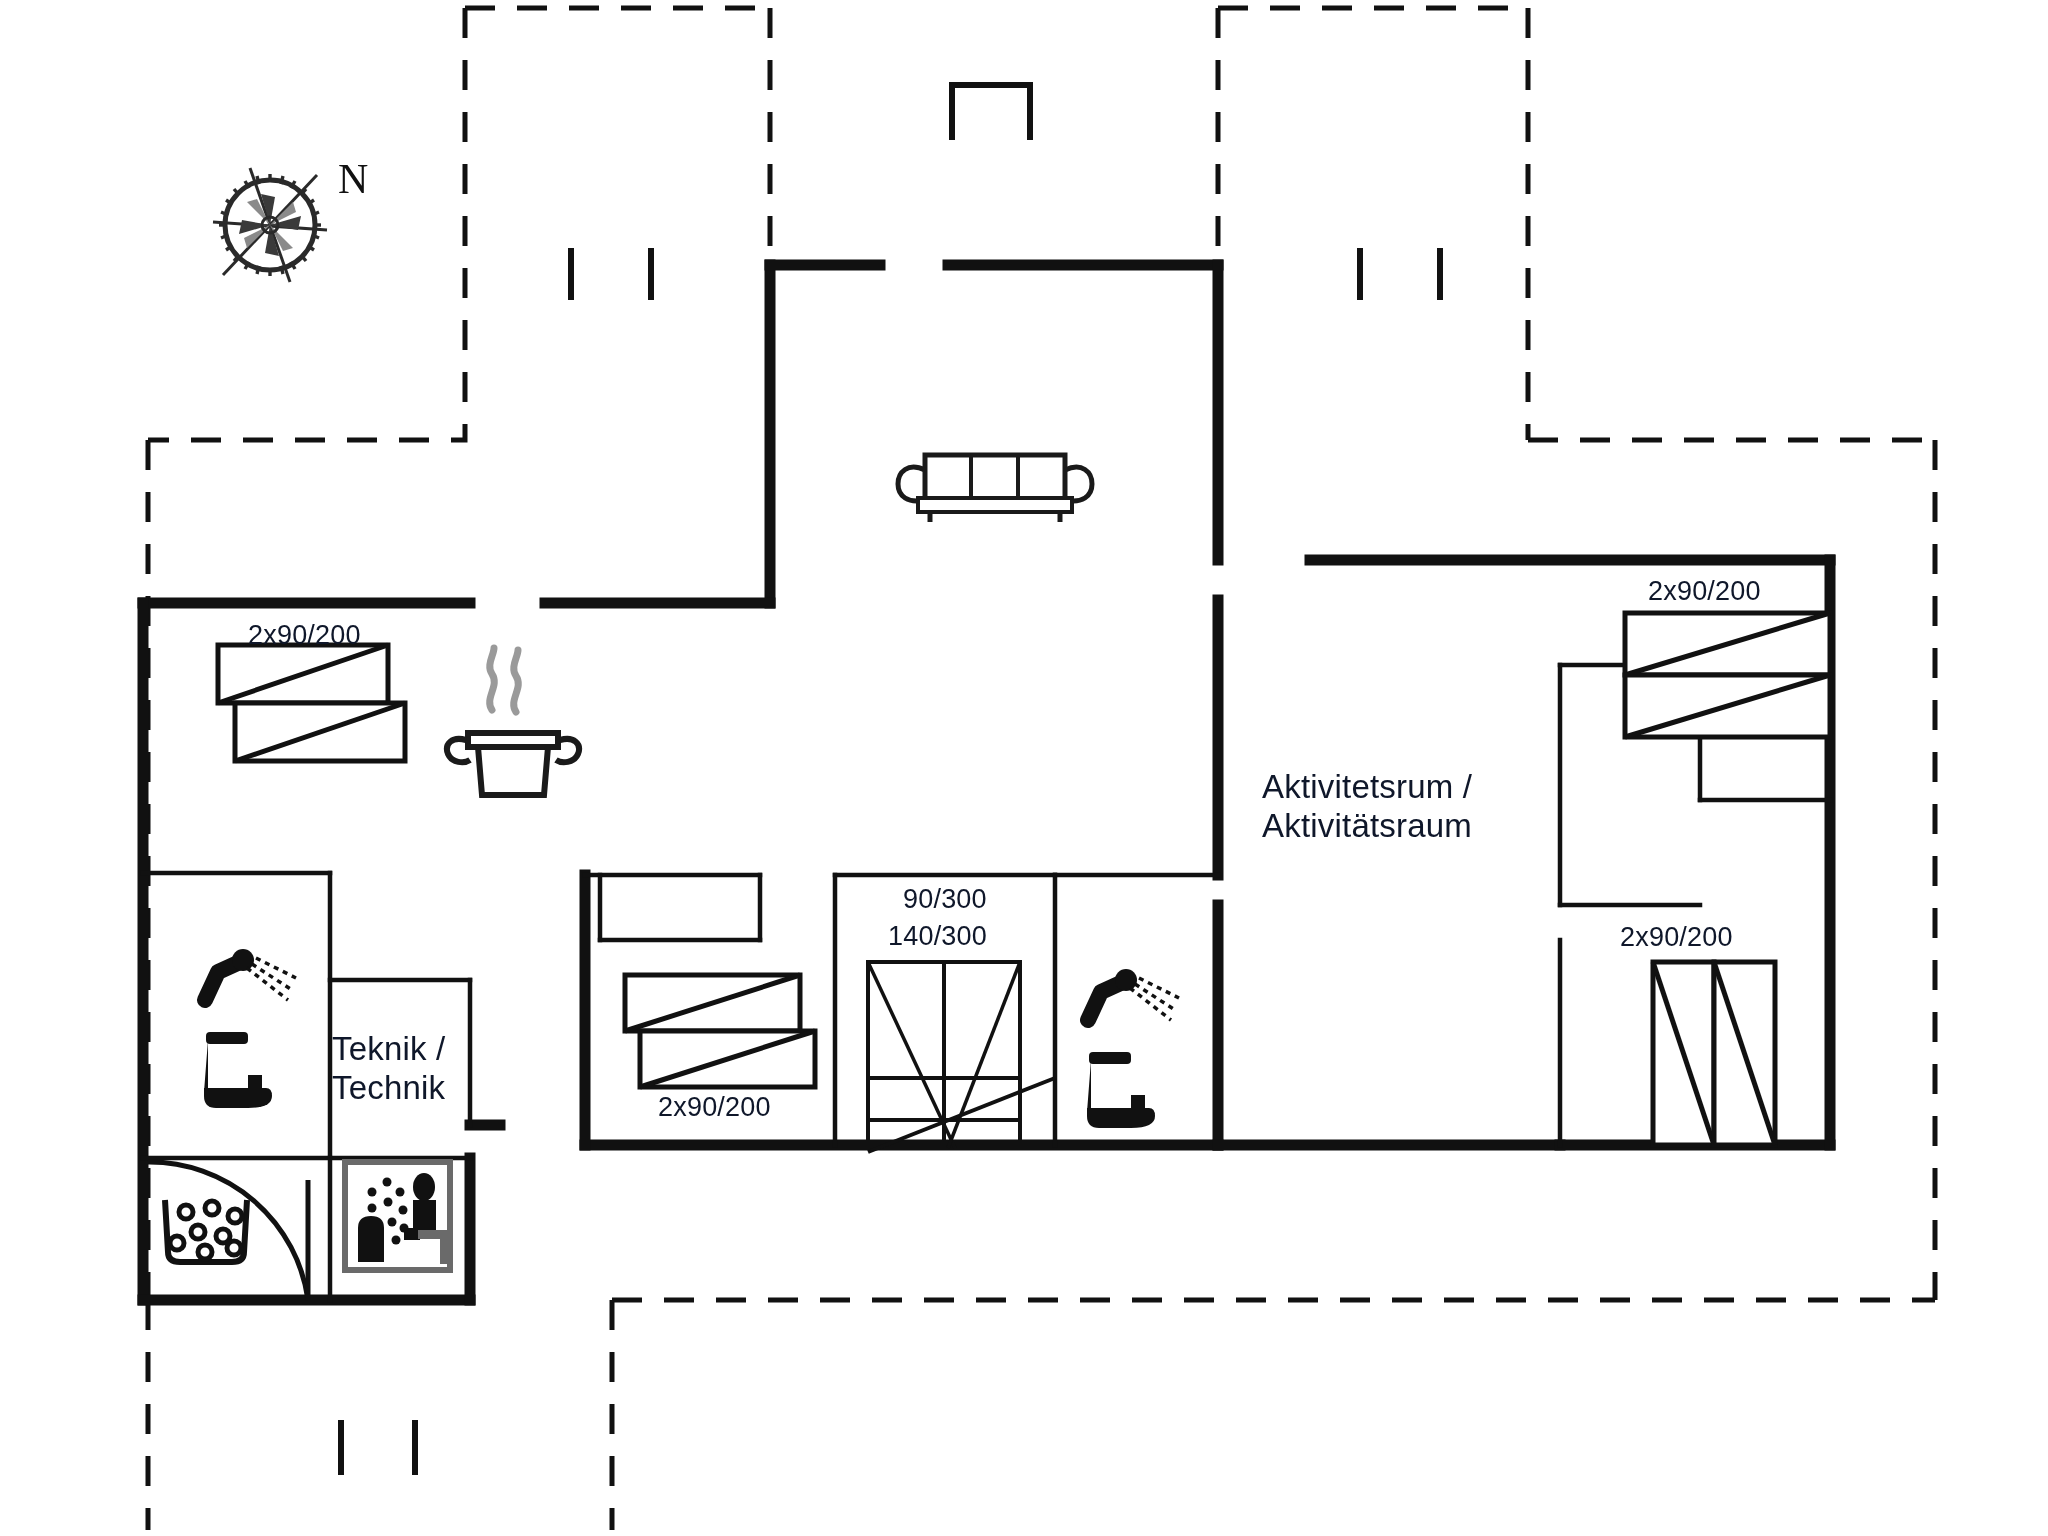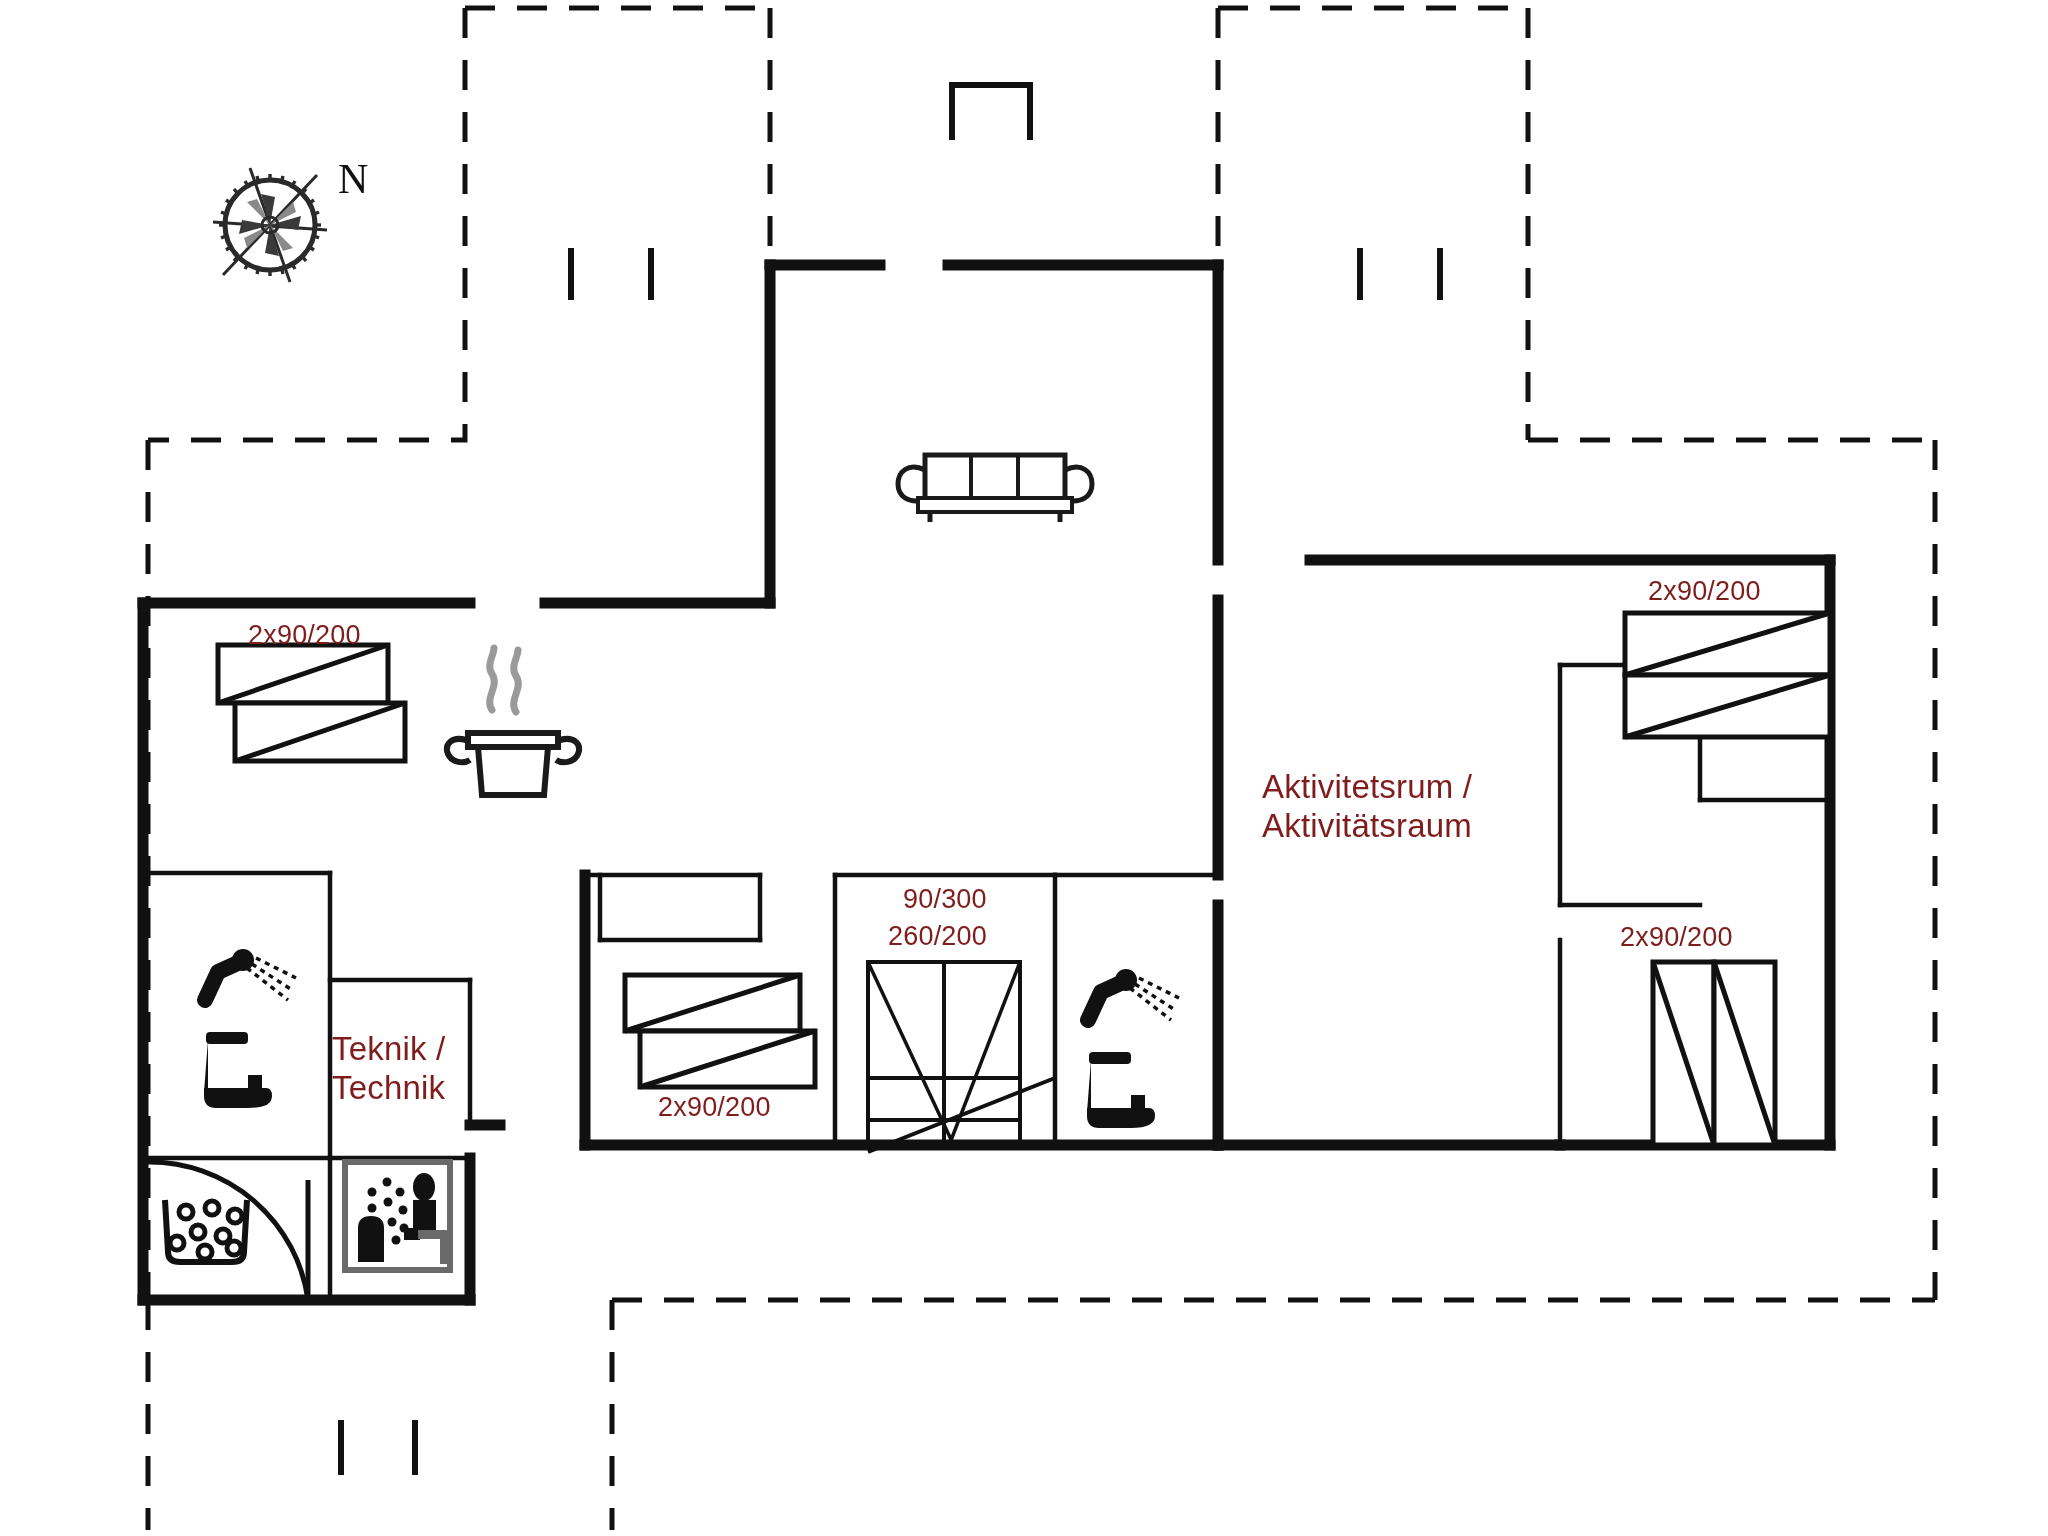--- a/index.html
+++ b/index.html
@@ -21,21 +21,21 @@
   }
   #floorplan-svg {
     position: absolute;
     top: 0;
     left: 0;
     width: 2048px;
     height: 1536px;
   }
   .plan-label {
     position: absolute;
-    color: #7f1d1d;
+    color: #0f172a;
     font-family: "Liberation Sans", sans-serif;
     white-space: nowrap;
     line-height: 1.18;
   }
   .dim-label {
     font-size: 27px;
     letter-spacing: 0.2px;
   }
   .room-label {
     font-size: 33px;
@@ -339,19 +339,19 @@
     <div>Teknik /</div>
     <div>Technik</div>
   </div>
 
   <div class="plan-label dim-label" style="left:248px; top:620px;">2x90/200</div>
 
   <div class="plan-label dim-label" style="left:658px; top:1092px;">2x90/200</div>
 
   <div class="plan-label dim-label" style="left:903px; top:884px;">90/300</div>
 
-  <div class="plan-label dim-label" style="left:888px; top:921px;">260/200</div>
+  <div class="plan-label dim-label" style="left:888px; top:921px;">140/300</div>
 
   <div class="plan-label dim-label" style="left:1648px; top:576px;">2x90/200</div>
 
   <div class="plan-label dim-label" style="left:1620px; top:922px;">2x90/200</div>
 
 </div>
 
 </body></html>

